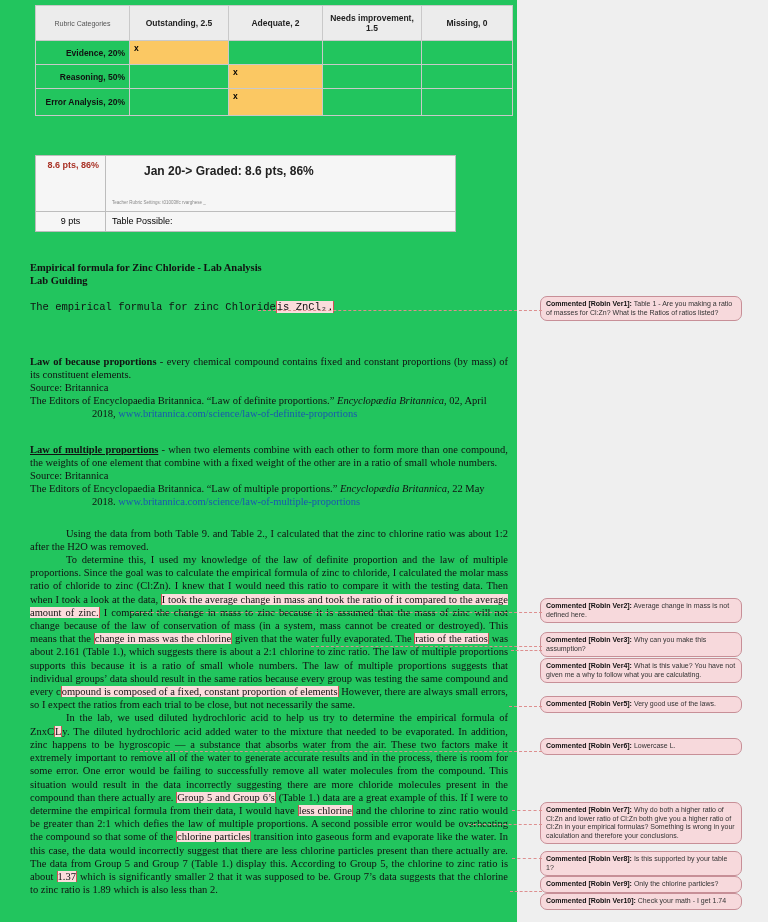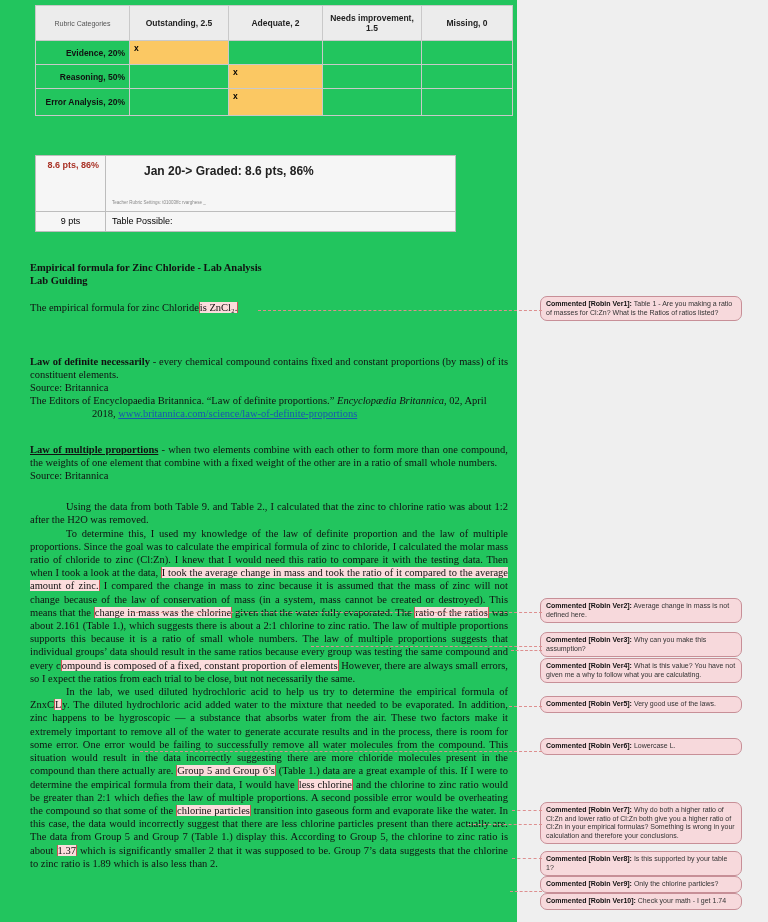--- a/index.html
+++ b/index.html
@@ -28,23 +28,23 @@
   
   .doc{position:absolute;left:30px;top:238px;width:478px;
        font-family:"Liberation Serif",serif;font-size:10.5px;line-height:13.2px;color:#111;margin-top:23px;}
   .doc .title,.doc .subtitle{font-weight:bold;}
   .para{text-align:justify;}
   .para.indent{text-indent:36px;}
   .para.hang{padding-left:62px;text-indent:-62px;text-align:left;}
   .para.mt40{margin-top:40px;}
   .para.mt22{margin-top:22px;}
   .para.mt18{margin-top:18px;}
-  .para.mt14{margin-top:14px;}
+  .para.mt14{margin-top:14px;font-family:Liberation Mono, monospace;}
   .hl{background:#fbdcdc;border-left:1px solid #cc5555;border-right:1px solid #cc5555;}
-  .link{color:#1a56b0;text-decoration:underline;cursor:pointer;}
+  .link{color:#1a56b0;cursor:pointer;}
 
   
   .sidebar{position:absolute;left:517px;top:0;width:251px;height:922px;background:#efefef;}
   .comment{position:absolute;left:540px;width:202px;background:#f7d9dc;border:1px solid #c78f97;
            border-radius:7px;padding:3px 5px;font-size:7px;line-height:8.6px;color:#333;box-sizing:border-box;}
   .comment b{color:#111;}
 
   
   .connector{position:absolute;border-top:1px dashed #dd8f8f;height:0;}
 </style>
@@ -111,25 +111,26 @@
       <td>Table Possible:</td>
     </tr>
   </tbody>
     </table>
 
   <div class="doc">
     <div class="title">Empirical formula for Zinc Chloride - Lab Analysis</div>
     <div class="subtitle">Lab Guiding</div>
     <div id="paragraphs">
         <div class="para mt14"><span>The empirical formula for zinc Chloride</span><span class="hl">is ZnCl₂.</span></div>
-        <div class="para mt40"><span style="font-weight: bold;">Law of definite necessarily</span><span> - every chemical compound contains fixed and constant proportions (by mass) of its constituent elements.</span></div>
+        <div class="para mt40"><span style="font-weight: bold;">Law of because proportions</span><span> - every chemical compound contains fixed and constant proportions (by mass) of its constituent elements.</span></div>
         <div class="para "><span>Source: Britannica</span></div>
         <div class="para hang"><span>The Editors of Encyclopaedia Britannica. “Law of definite proportions.” </span><span style="font-style: italic;">Encyclopædia Britannica</span><span>, 02, April 2018, </span><span class="link">www.britannica.com/science/law-of-definite-proportions</span></div>
         <div class="para mt22"><span style="font-weight: bold; text-decoration: underline;">Law of multiple proportions</span><span> -  when two elements combine with each other to form more than one compound, the weights of one element that combine with a fixed weight of the other are in a ratio of small whole numbers.</span></div>
         <div class="para "><span>Source: Britannica</span></div>
+        <div class="para hang"><span>The Editors of Encyclopaedia Britannica. “Law of multiple proportions.” </span><span style="font-style: italic;">Encyclopædia Britannica</span><span>, 22 May 2018. </span><span class="link">www.britannica.com/science/law-of-multiple-proportions</span></div>
         <div class="para mt18 indent"><span>Using the data from both Table 9. and Table 2., I calculated that the zinc to chlorine ratio was about 1:2 after the H2O was removed.</span></div>
         <div class="para indent"><span>To determine this, I used my knowledge of the law of definite proportion and the law of multiple proportions. Since the goal was to calculate the empirical formula of zinc to chloride, I calculated the molar mass ratio of chloride to zinc (Cl:Zn). I knew that I would need this ratio to compare it with the testing data. Then when I took a look at the data, </span><span class="hl">I took the average change in mass and took the ratio of it compared to the average amount of zinc.</span><span> I compared the change in mass to zinc because it is assumed that the mass of zinc will not change because of the law of conservation of mass (in a system, mass cannot be created or destroyed). This means that the </span><span class="hl">change in mass was the chlorine</span><span> given that the water fully evaporated. The </span><span class="hl">ratio of the ratios</span><span> was about 2.161 (Table 1.), which suggests there is about a 2:1 chlorine to zinc ratio. The law of multiple proportions supports this because it is a ratio of small whole numbers. The law of multiple proportions suggests that individual groups’ data should result in the same ratios because every group was testing the same compound and every c</span><span class="hl">ompound is composed of a fixed, constant proportion of elements</span><span> However, there are always small errors, so I expect the ratios from each trial to be close, but not necessarily the same.</span></div>
         <div class="para indent"><span>In the lab, we used diluted hydrochloric acid to help us try to determine the empirical formula of ZnxC</span><span class="hl">L</span><span>y. The diluted hydrochloric acid added water to the mixture that needed to be evaporated. In addition, zinc happens to be hygroscopic — a substance that absorbs water from the air. These two factors make it extremely important to remove all of the water to generate accurate results and in the process, there is room for some error. One error would be failing to successfully remove all water molecules from the compound. This situation would result in the data incorrectly suggesting there are more chloride molecules present in the compound than there actually are. </span><span class="hl">Group 5 and Group 6’s</span><span> (Table 1.) data are a great example of this. If I were to determine the empirical formula from their data, I would have </span><span class="hl">less chlorine</span><span> and the chlorine to zinc ratio would be greater than 2:1 which defies the law of multiple proportions. A second possible error would be overheating the compound so that some of the </span><span class="hl">chlorine particles</span><span> transition into gaseous form and evaporate like the water. In this case, the data would incorrectly suggest that there are less chlorine particles present than there actually are. The data from Group 5 and Group 7 (Table 1.) display this. According to Group 5, the chlorine to zinc ratio is about </span><span class="hl">1.37</span><span> which is significantly smaller 2 that it was supposed to be. Group 7’s data suggests that the chlorine to zinc ratio is 1.89 which is also less than 2.</span></div>
       </div>
   </div>
 </div>
 
 <div class="sidebar"></div>
 <div id="overlays"></div>
 

